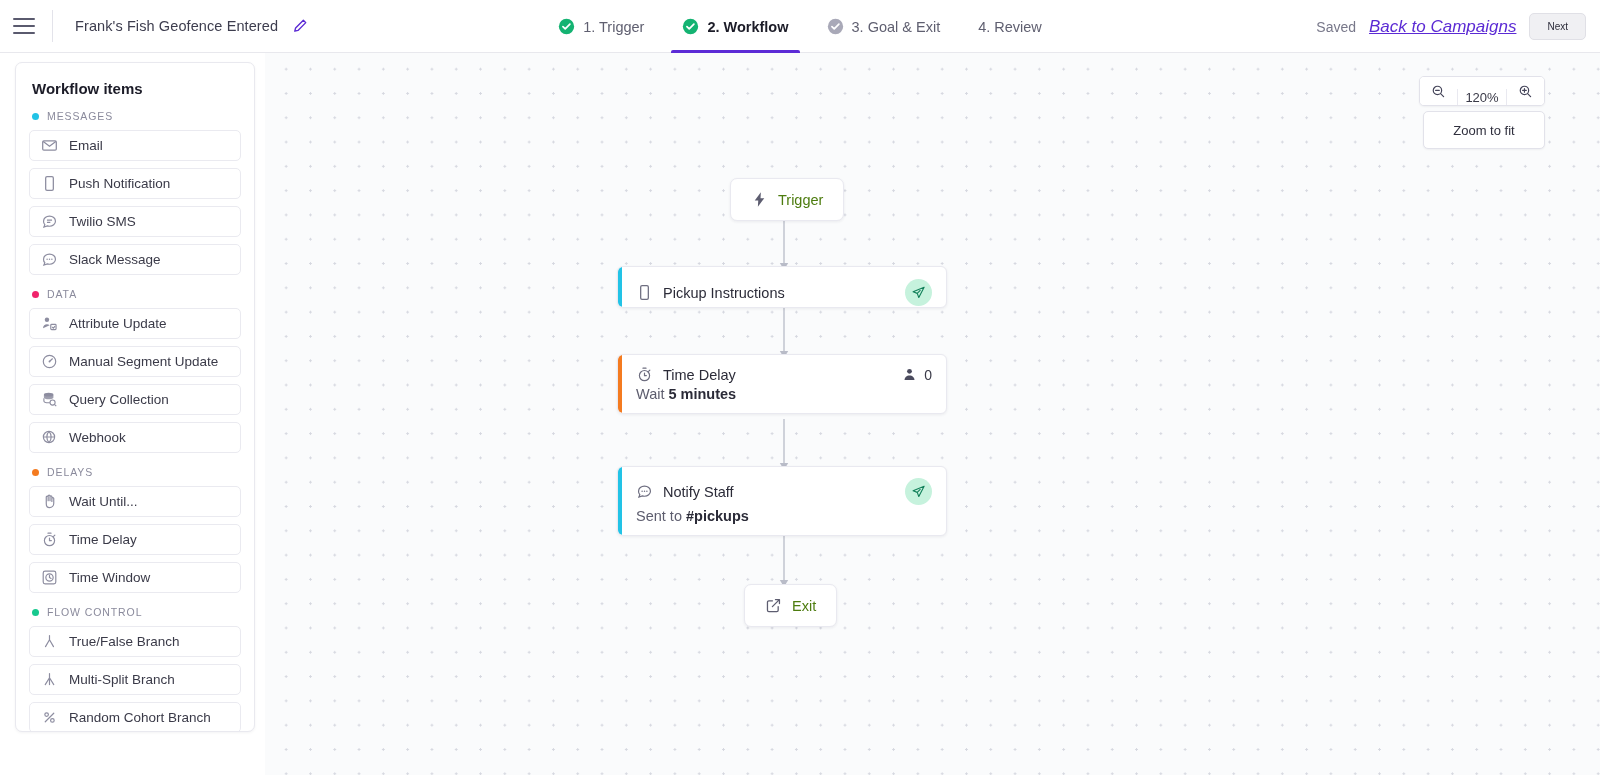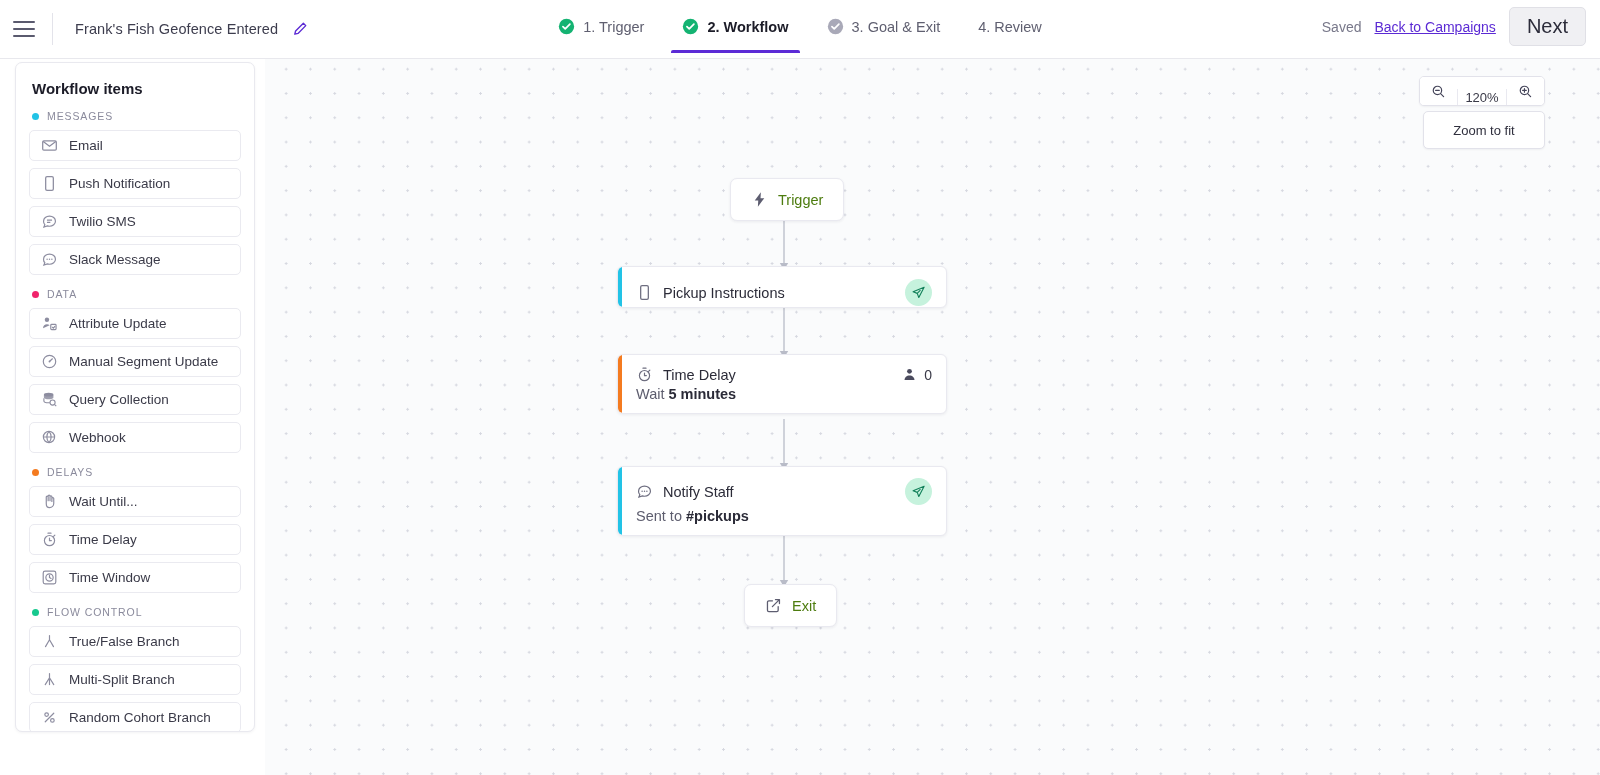--- a/index.html
+++ b/index.html
@@ -7,21 +7,21 @@
     width: 1600px; height: 775px;
     font-family: "Liberation Sans", sans-serif;
     background: #ffffff;
     overflow: hidden;
     -webkit-font-smoothing: antialiased;
   }
 
   
   .topbar {
     position: absolute; top: 0; left: 0;
-    width: 1600px; height: 59px;
+    width: 1600px; height: 53px;
     background: #ffffff;
     border-bottom: 1px solid #e8e8ed;
     display: flex; align-items: center;
     z-index: 20;
   }
   .hamburger {
     width: 22px; height: 16px;
     margin-left: 13px; margin-right: 17px;
     display: flex; flex-direction: column; justify-content: space-between;
     cursor: pointer;
@@ -58,27 +58,28 @@
     height: 3px; background: #5c2bd6; border-radius: 2px 2px 0 0;
   }
   .step-check { width: 17px; height: 17px; flex: 0 0 17px; display:block; }
 
   .topbar-right {
     position: absolute; right: 14px; top: 0; height: 53px;
     display: flex; align-items: center; gap: 13px;
   }
   .saved-txt { font-size: 14px; color: #78788a; }
   .back-link {
-    font-size: 14px; color: #5b2ad4; text-decoration: underline; cursor: pointer;
+    font-size: 17px; color: #5b2ad4; text-decoration: underline; cursor: pointer;
     font-weight: 500;
+    font-style: italic;
   }
   .next-btn {
     background: #f0f0f3; border: 1px solid #e0e0e6;
     border-radius: 5px; padding: 7px 17px;
-    font-size: 20px; color: #2c2c3a; cursor: pointer;
+    font-size: 10px; color: #2c2c3a; cursor: pointer;
     font-family: "Liberation Sans", sans-serif;
   }
 
   
   .sidebar {
     position: absolute; left: 15px; top: 62px;
     width: 240px; height: 670px;
     background: #ffffff;
     border: 1px solid #e9e9ef;
     border-radius: 7px;

